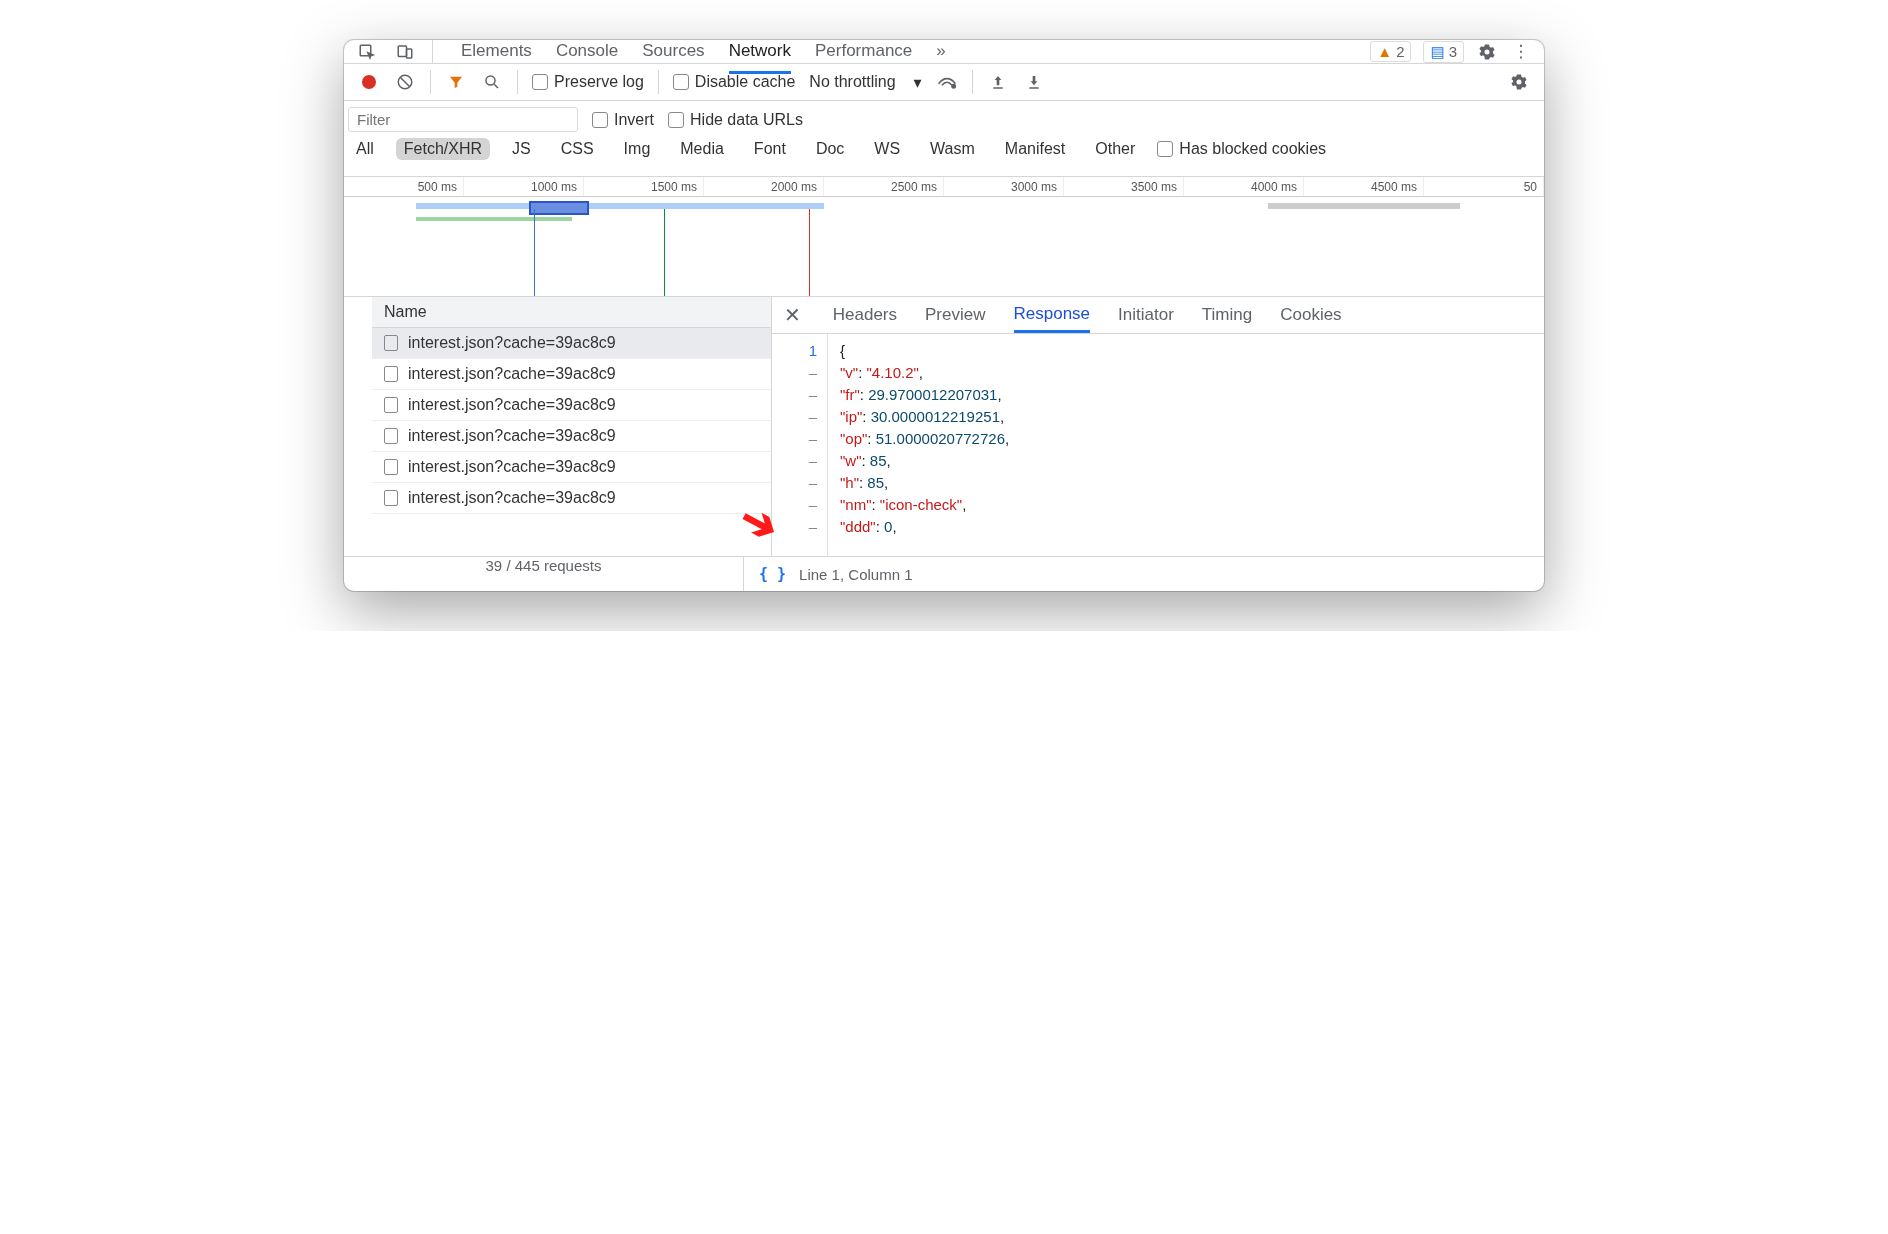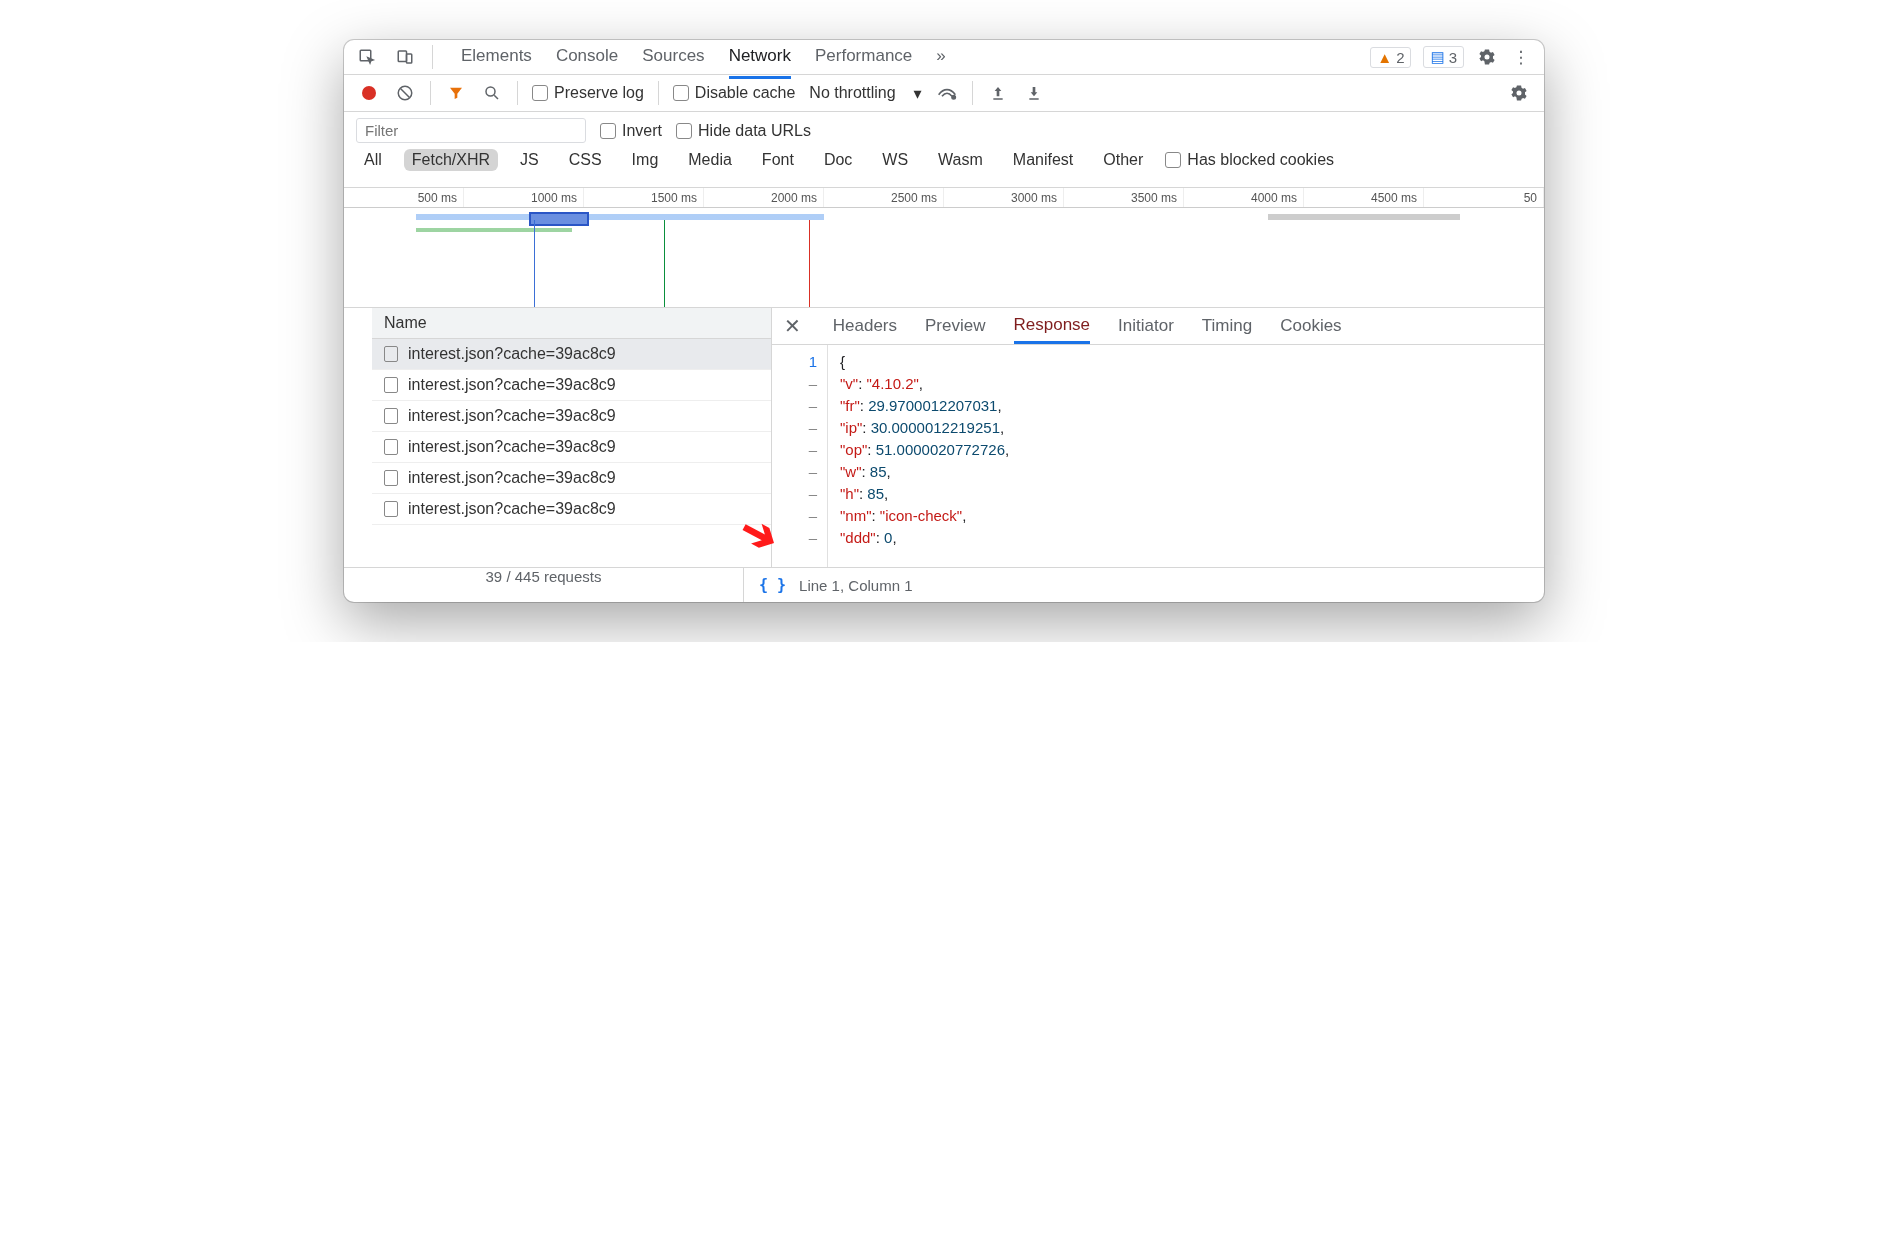--- a/index.html
+++ b/index.html
@@ -4,39 +4,39 @@
 <style>
   * { box-sizing: border-box; margin: 0; padding: 0; font-family: -apple-system, BlinkMacSystemFont, "Segoe UI", Helvetica, Arial, sans-serif; }
   body { background: #fff; display:flex; align-items:center; justify-content:center; padding:40px; }
   .window { width:1200px; background:#fff; border-radius:10px; box-shadow:0 20px 60px rgba(0,0,0,.35), 0 0 0 1px #d0d0d0; overflow:hidden; }
   .titlebar { height:30px; background:linear-gradient(#f6f6f6,#e8e8e8); border-bottom:1px solid #d0d0d0; display:flex; align-items:center; position:relative; }
   .traffic { display:flex; gap:8px; padding-left:12px; }
   .tl { width:12px; height:12px; border-radius:50%; }
   .tl.red { background:#ff5f57; } .tl.yellow { background:#febc2e; } .tl.green { background:#28c840; }
   .titlebar .title { position:absolute; left:0; right:0; text-align:center; font-size:14px; color:#555; font-weight:400; }
 
-  .tabstrip { display:flex; align-items:center; height:35px; border-bottom:1px solid #d6d6d6; padding:0 12px; gap:16px; font-size:17px; color:#5f6368; }
+  .tabstrip { display:flex; align-items:center; height:24px; border-bottom:1px solid #d6d6d6; padding:0 12px; gap:16px; font-size:17px; color:#5f6368; }
   .tabstrip .tabs { display:flex; gap:24px; margin-left:12px; }
   .tab { color:#5f6368; cursor:pointer; line-height:40px; }
   .tab.active { color:#202124; border-bottom:3px solid #1a73e8; padding-bottom:0; margin-bottom:-1px; }
   .tabstrip .right { margin-left:auto; display:flex; align-items:center; gap:12px; }
   .badge { display:flex; align-items:center; gap:4px; border:1px solid #dadce0; border-radius:3px; padding:1px 6px; font-size:15px; }
   .badge .y { color:#e37400; } .badge .b { color:#1a73e8; }
   .icon-btn { width:22px; height:22px; display:flex; align-items:center; justify-content:center; color:#5f6368; cursor:pointer; }
   .vsep { width:1px; height:24px; background:#d6d6d6; }
 
   .toolbar { display:flex; align-items:center; gap:14px; padding:6px 14px; border-bottom:1px solid #d6d6d6; font-size:16px; color:#333; }
   .rec { width:14px; height:14px; border-radius:50%; background:#d93025; }
   .funnel { color:#e8710a; }
   .chk { display:flex; align-items:center; gap:6px; }
   .chk .box { width:16px; height:16px; border:1.5px solid #888; border-radius:3px; }
   .select { display:flex; align-items:center; gap:4px; color:#333; }
   .toolbar .right { margin-left:auto; }
 
-  .filterbar { padding:6px 12px 10px; border-bottom:1px solid #d6d6d6; font-size:16px; color:#333; }
+  .filterbar { padding:6px 4px 10px; border-bottom:1px solid #d6d6d6; font-size:16px; color:#333; }
   .filterrow { display:flex; align-items:center; gap:14px; flex-wrap:wrap; margin-bottom:6px; }
   .filterinput { width:230px; border:1px solid #dadce0; border-radius:3px; padding:3px 8px; font-size:15px; color:#888; }
   .pill { padding:2px 8px; border-radius:6px; cursor:pointer; }
   .pill.selected { background:#d4d4d4; }
 
   .timeline { height:120px; border-bottom:1px solid #d6d6d6; position:relative; overflow:hidden; }
   .timeline .ruler { display:flex; border-bottom:1px solid #ccc; height:20px; }
   .timeline .tick { flex:1; font-size:12px; color:#555; text-align:right; padding-right:6px; border-right:1px solid #eee; line-height:20px; }
   .timeline .tracks { height:22px; margin-top:6px; background:
      linear-gradient(90deg, transparent 0 6%, rgba(26,115,232,.35) 6% 40%, transparent 40% 77%, rgba(130,130,130,.4) 77% 93%, transparent 93%) 0 0/100% 6px no-repeat,
@@ -54,21 +54,21 @@
   .left .header { background:#f1f3f4; border-bottom:1px solid #d6d6d6; padding:6px 12px; font-size:16px; color:#333; }
   .left .list { flex:1; overflow:auto; }
   .row { display:flex; align-items:center; gap:10px; padding:6px 12px; border-bottom:1px solid #eee; font-size:16px; color:#333; cursor:pointer; }
   .row .doc { width:14px; height:16px; border:1.5px solid #888; border-radius:2px; }
   .row.selected { background:#e8eaed; }
 
   .right-pane { flex:1; display:flex; flex-direction:column; }
   .detailtabs { display:flex; align-items:center; gap:28px; padding:6px 12px; font-size:17px; color:#5f6368; border-bottom:1px solid #d6d6d6; }
   .detailtabs .close { color:#5f6368; cursor:pointer; font-size:20px; margin-right:4px; }
   .dtab { cursor:pointer; }
-  .dtab.active { color:#7f1d1d; border-bottom:3px solid #1a73e8; padding-bottom:6px; margin-bottom:-7px; }
+  .dtab.active { color:#1d4ed8; border-bottom:3px solid #1a73e8; padding-bottom:6px; margin-bottom:-7px; }
   .code { flex:1; display:flex; font-family:Menlo, monospace; font-size:15px; overflow:auto; }
   .gutter { width:56px; text-align:right; padding:6px 10px; color:#1a73e8; border-right:1px solid #e0e0e0; line-height:22px; }
   .gutter .dash { color:#888; }
   .src { padding:6px 12px; line-height:22px; }
   .src .k { color:#c41a16; } .src .s { color:#c41a16; } .src .n { color:#0c4a6e; } .src .p { color:#202124; }
 
   .statusbar { display:flex; height:34px; font-size:15px; color:#5f6368; }
   .statusbar .left-status { width:400px; border-right:1px solid #d6d6d6; display:flex; align-items:center; padding:0 10px; gap:10px;flex-direction:column; }
   .statusbar .right-status { flex:1; display:flex; align-items:center; padding:0 12px; gap:10px; }
   .pretty { color:#1a73e8; font-family:Menlo,monospace; font-weight:bold; cursor:pointer; border:1px solid transparent; padding:0 2px; }

